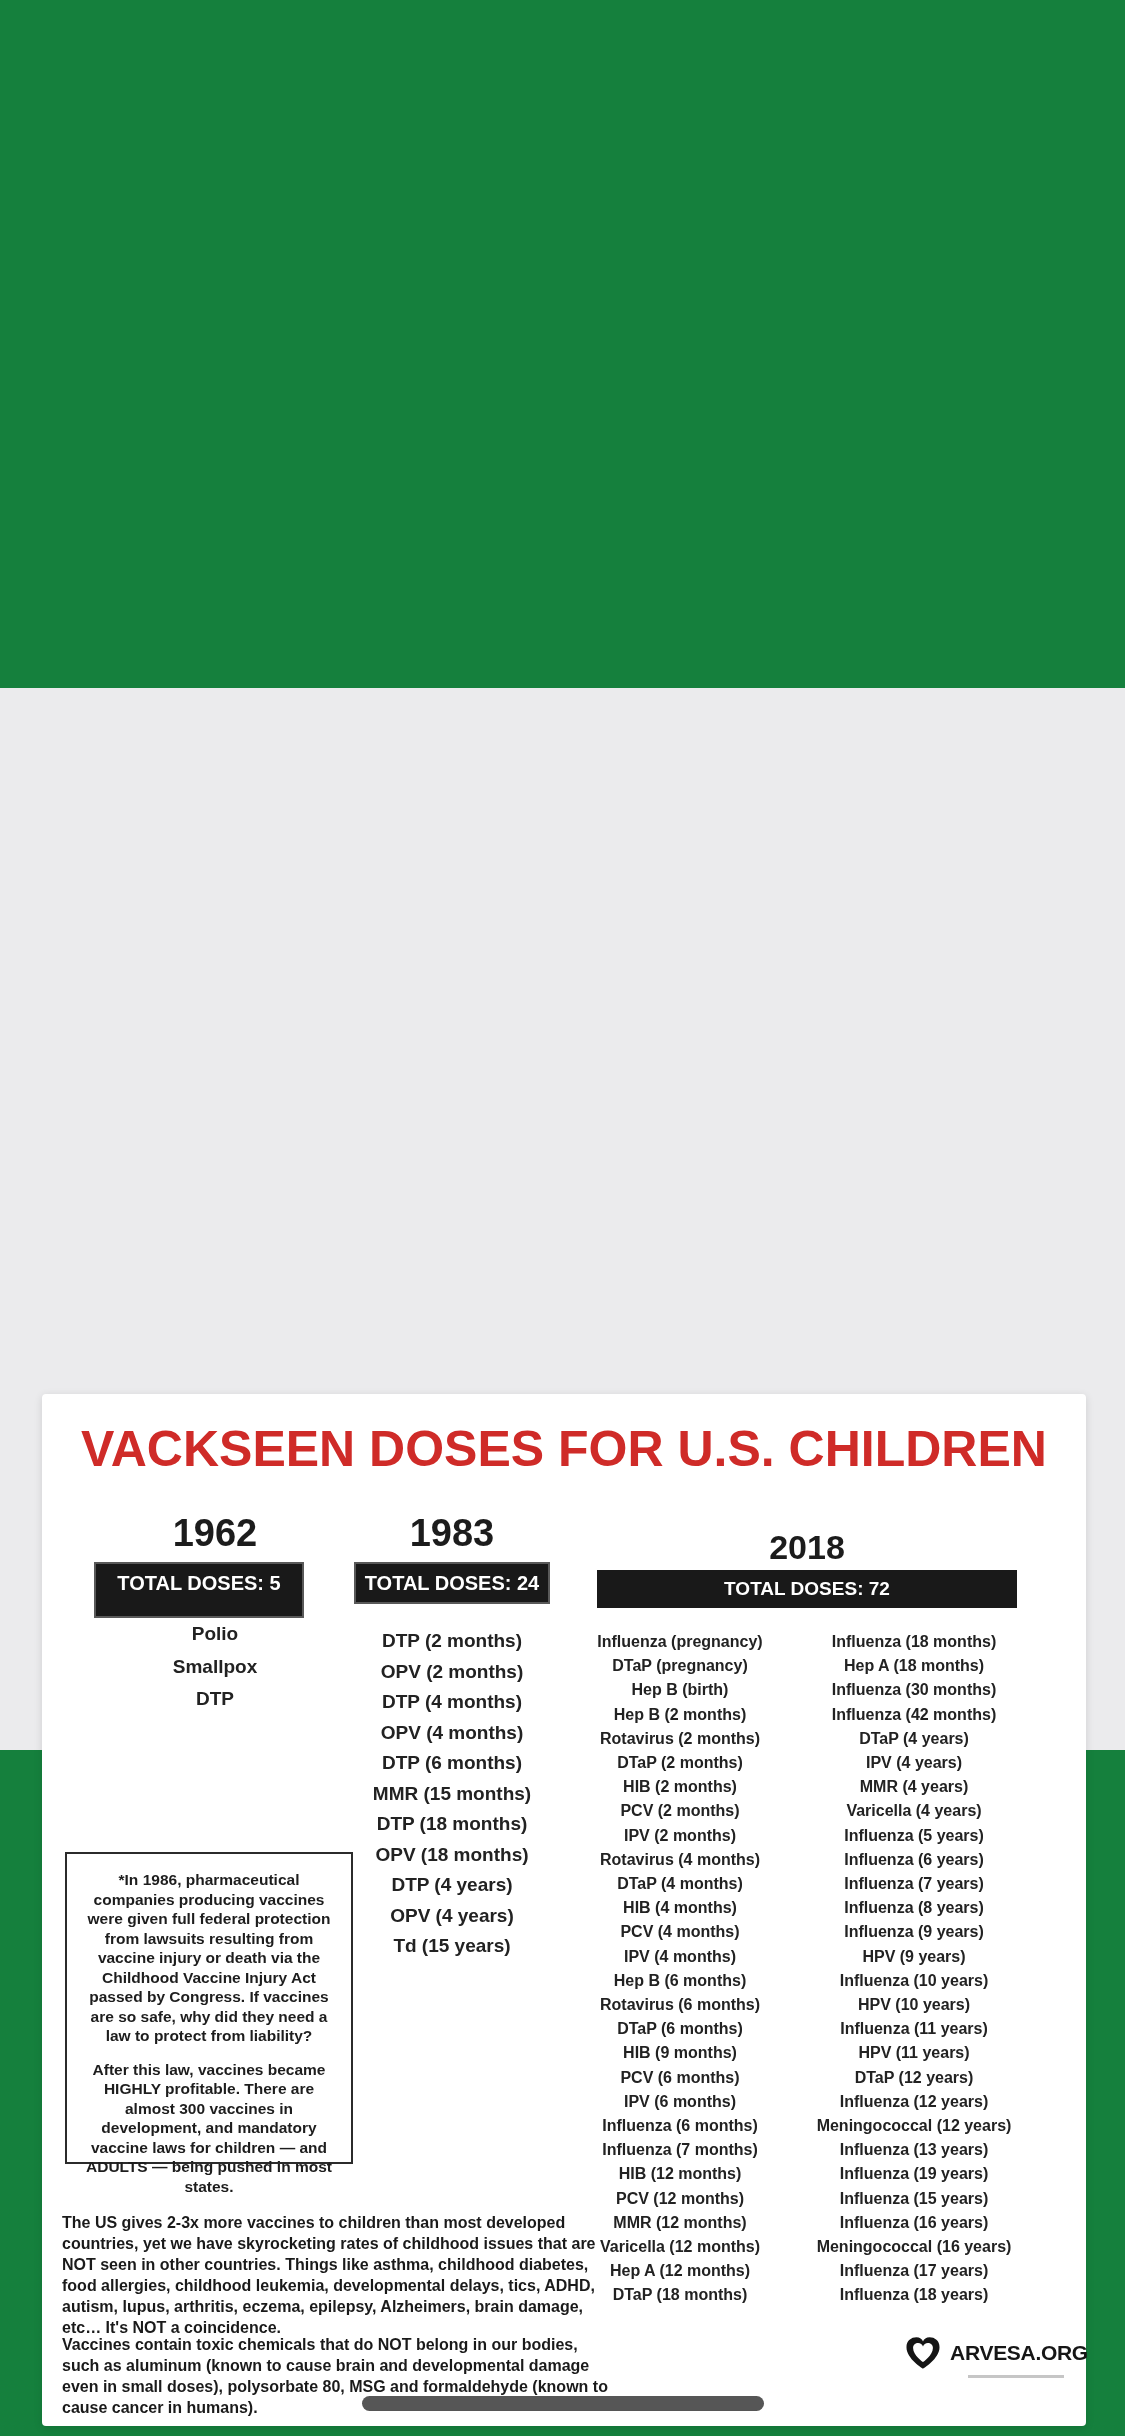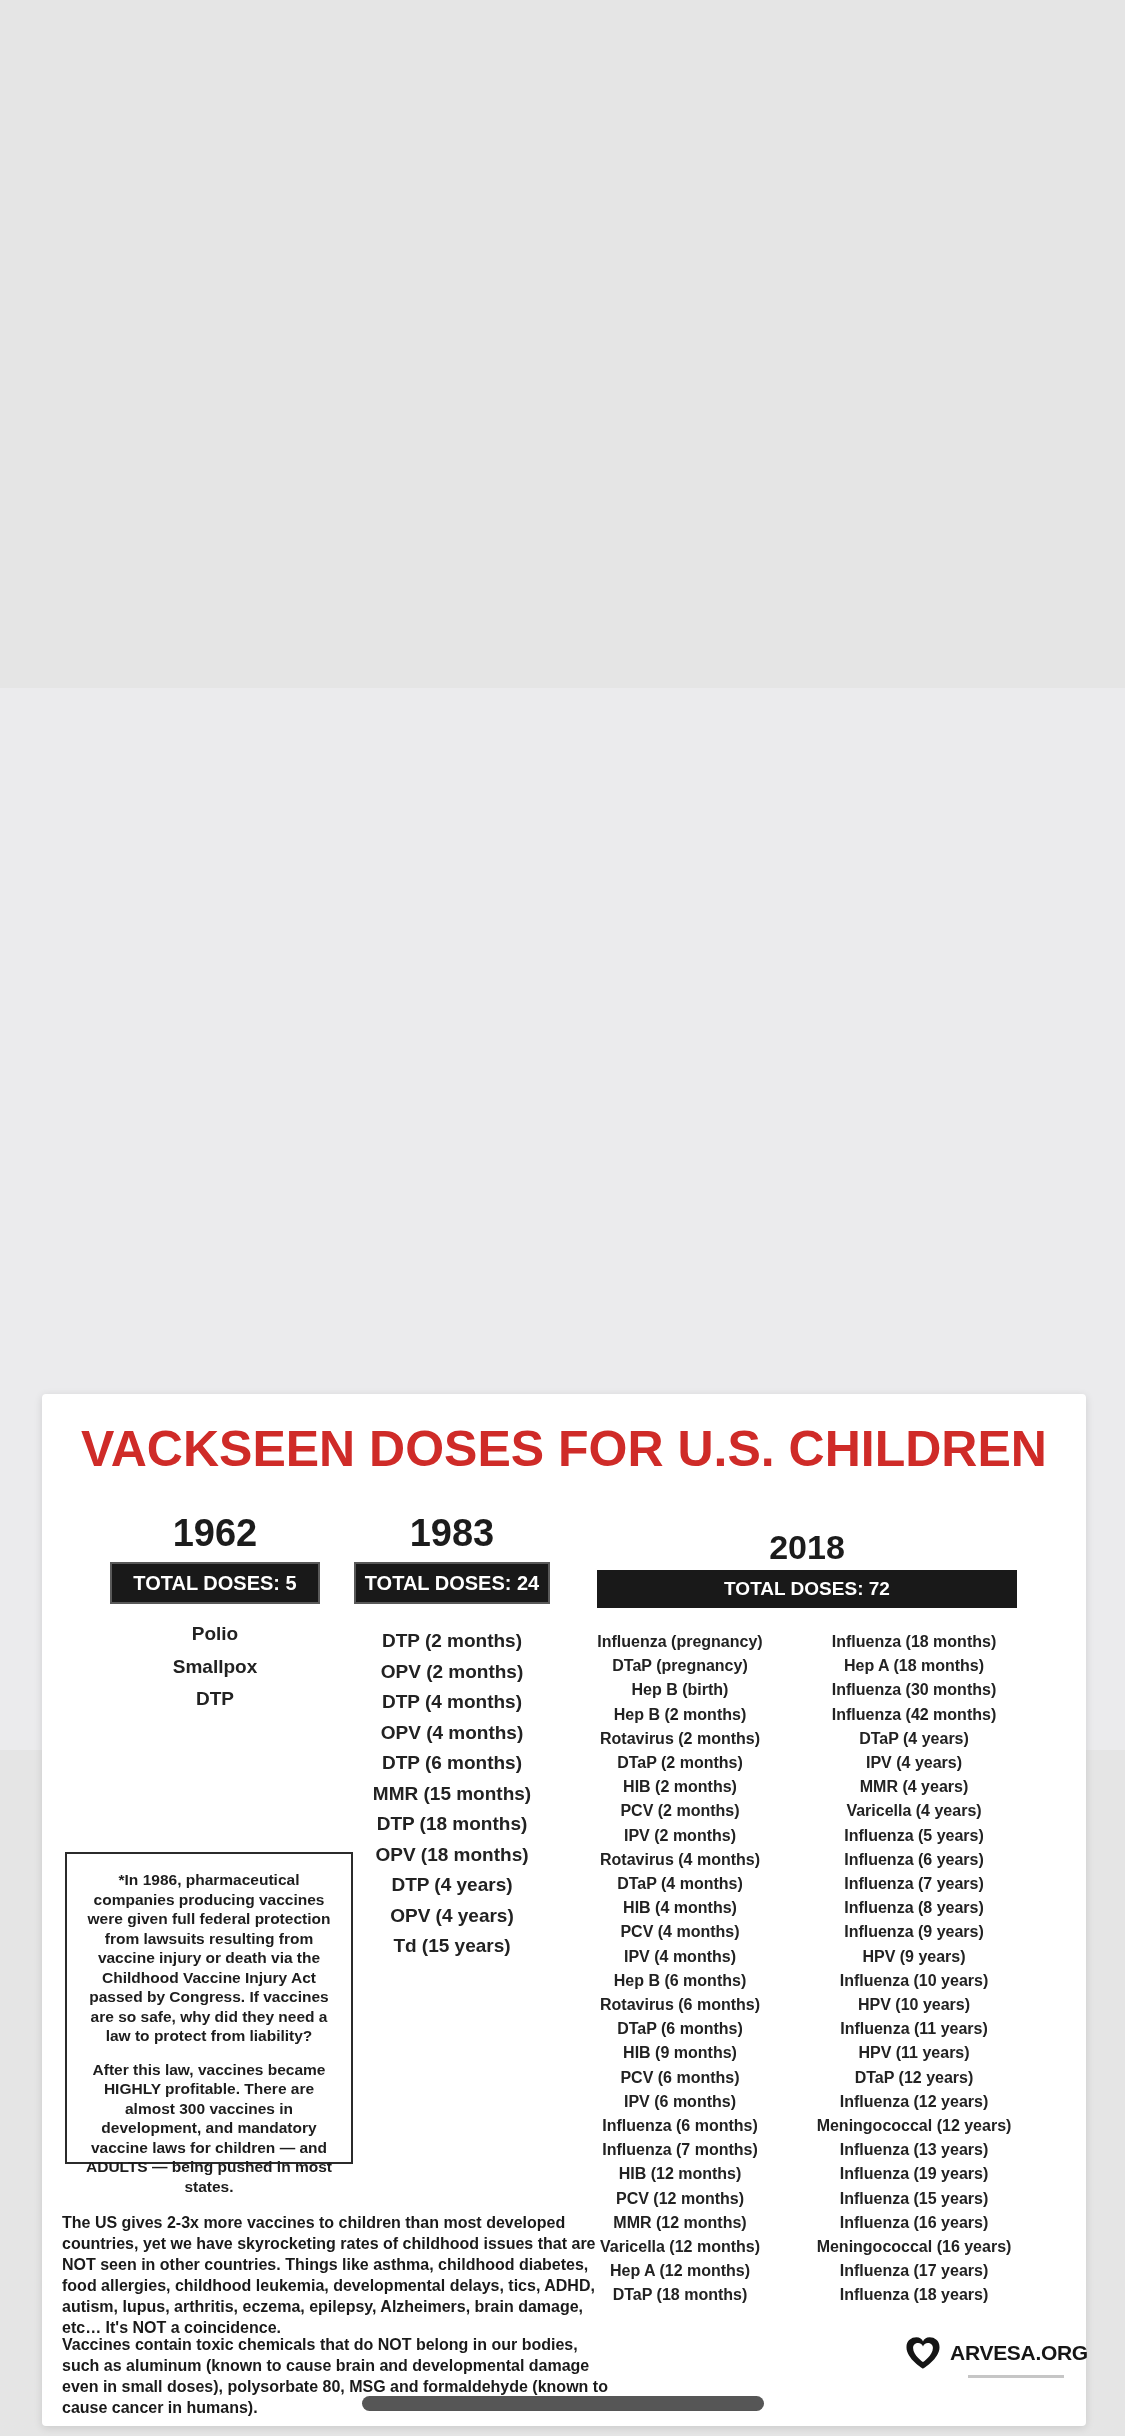--- a/index.html
+++ b/index.html
@@ -1,30 +1,30 @@
 <!DOCTYPE html>
 <html><head>
 <meta charset="utf-8">
 <style>
   html,body{margin:0;padding:0;background:#000;}
   body{width:1125px;height:2436px;position:relative;overflow:hidden;
        font-family:"Liberation Sans", sans-serif;}
-  .screen{position:absolute;inset:0;background:#e5e5e5;text-decoration:underline;}
+  .screen{position:absolute;inset:0;background:#15803d;text-decoration:underline;}
   .image-strip{position:absolute;left:0;top:688px;width:1125px;height:1062px;background:#ebebed;}
   .card{position:absolute;left:42px;top:706px;width:1044px;height:1032px;background:#ffffff;
         border-radius:4px;box-shadow:0 2px 8px rgba(0,0,0,0.12);}
   .title{position:absolute;left:0;top:26px;width:1044px;text-align:center;
          font-size:50px;font-weight:800;letter-spacing:0px;}
   .year{position:absolute;text-align:center;color:#1c1c1c;font-weight:600;}
   .year-1962{left:68px;top:118px;width:210px;font-size:38px;}
   .year-1983{left:312px;top:118px;width:196px;font-size:38px;}
   .year-2018{left:555px;top:134px;width:420px;font-size:34px;}
   .dose-bar{position:absolute;background:#191919;color:#fff;font-weight:700;text-align:center;
             box-shadow:inset 0 0 0 2px rgba(255,255,255,0.28);}
-  .bar-1962{left:68px;top:168px;width:210px;height:42px;line-height:42px;font-size:20px;}
+  .bar-1962{left:52px;top:168px;width:210px;height:56px;line-height:42px;font-size:20px;}
   .bar-1983{left:312px;top:168px;width:196px;height:42px;line-height:42px;font-size:20px;}
   .bar-2018{left:555px;top:176px;width:420px;height:38px;line-height:38px;font-size:19px;box-shadow:none;}
   .list{position:absolute;text-align:center;color:#222;font-weight:600;}
   .list-1962{left:68px;top:224px;width:210px;font-size:19px;line-height:32.5px;}
   .list-1983{left:302px;top:232px;width:216px;font-size:19px;line-height:30.5px;}
   .list-2018a{left:533px;top:236px;width:210px;font-size:16px;line-height:24.2px;}
   .list-2018b{left:767px;top:236px;width:210px;font-size:16px;line-height:24.2px;}
   .list-item{display:block;white-space:nowrap;}
   .info-box{position:absolute;left:23px;top:458px;width:288px;height:312px;border:2px solid #2b2b2b;
             box-sizing:border-box;padding:16px 10px;text-align:center;color:#1d1d1d;

